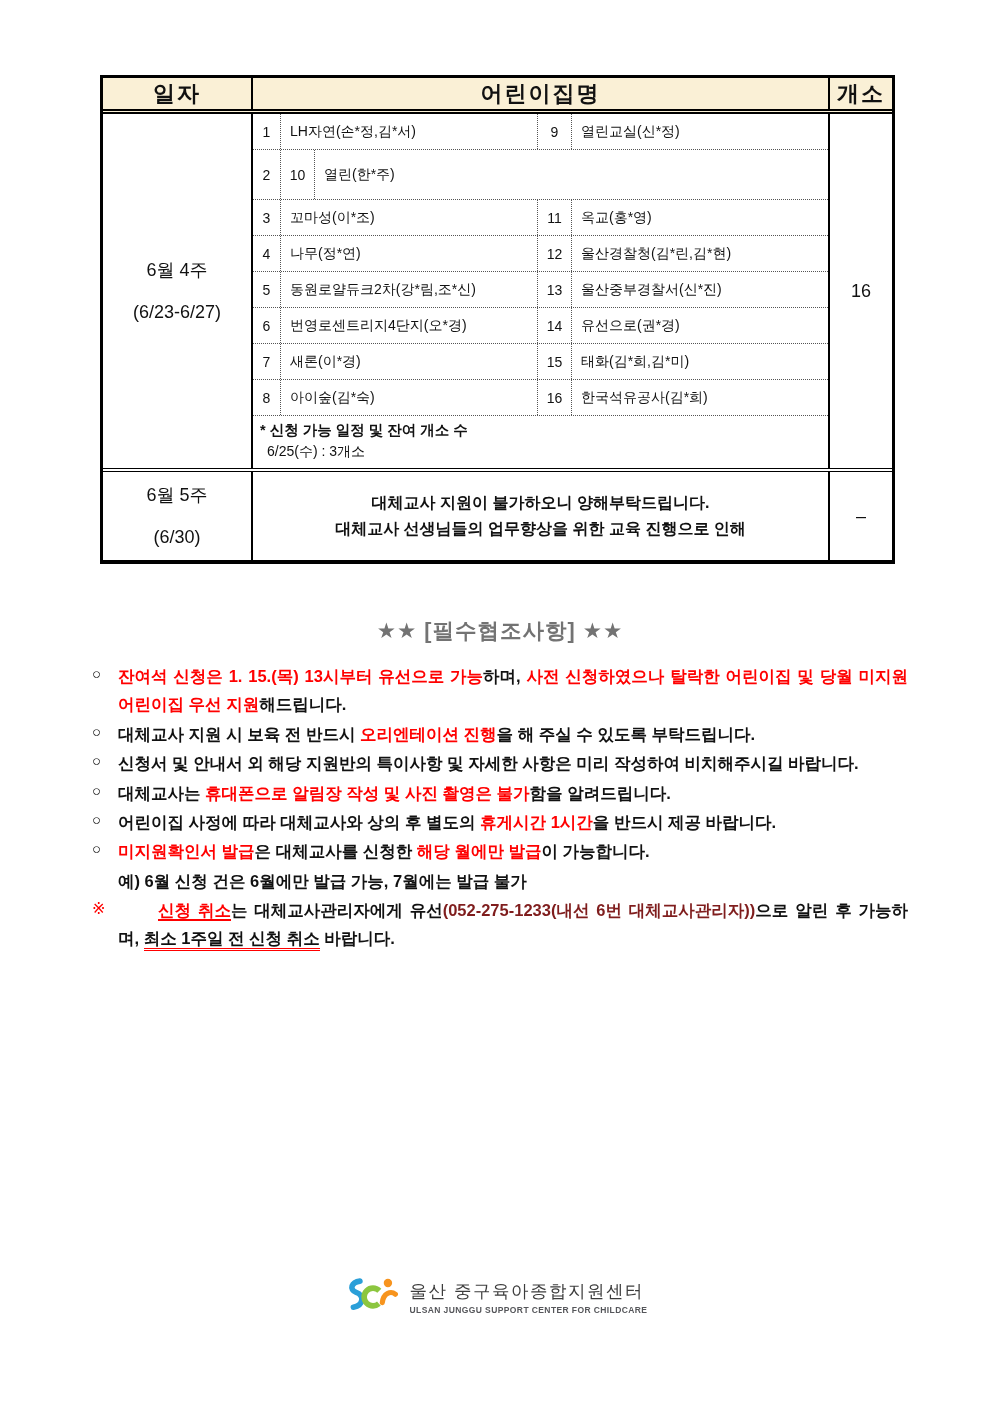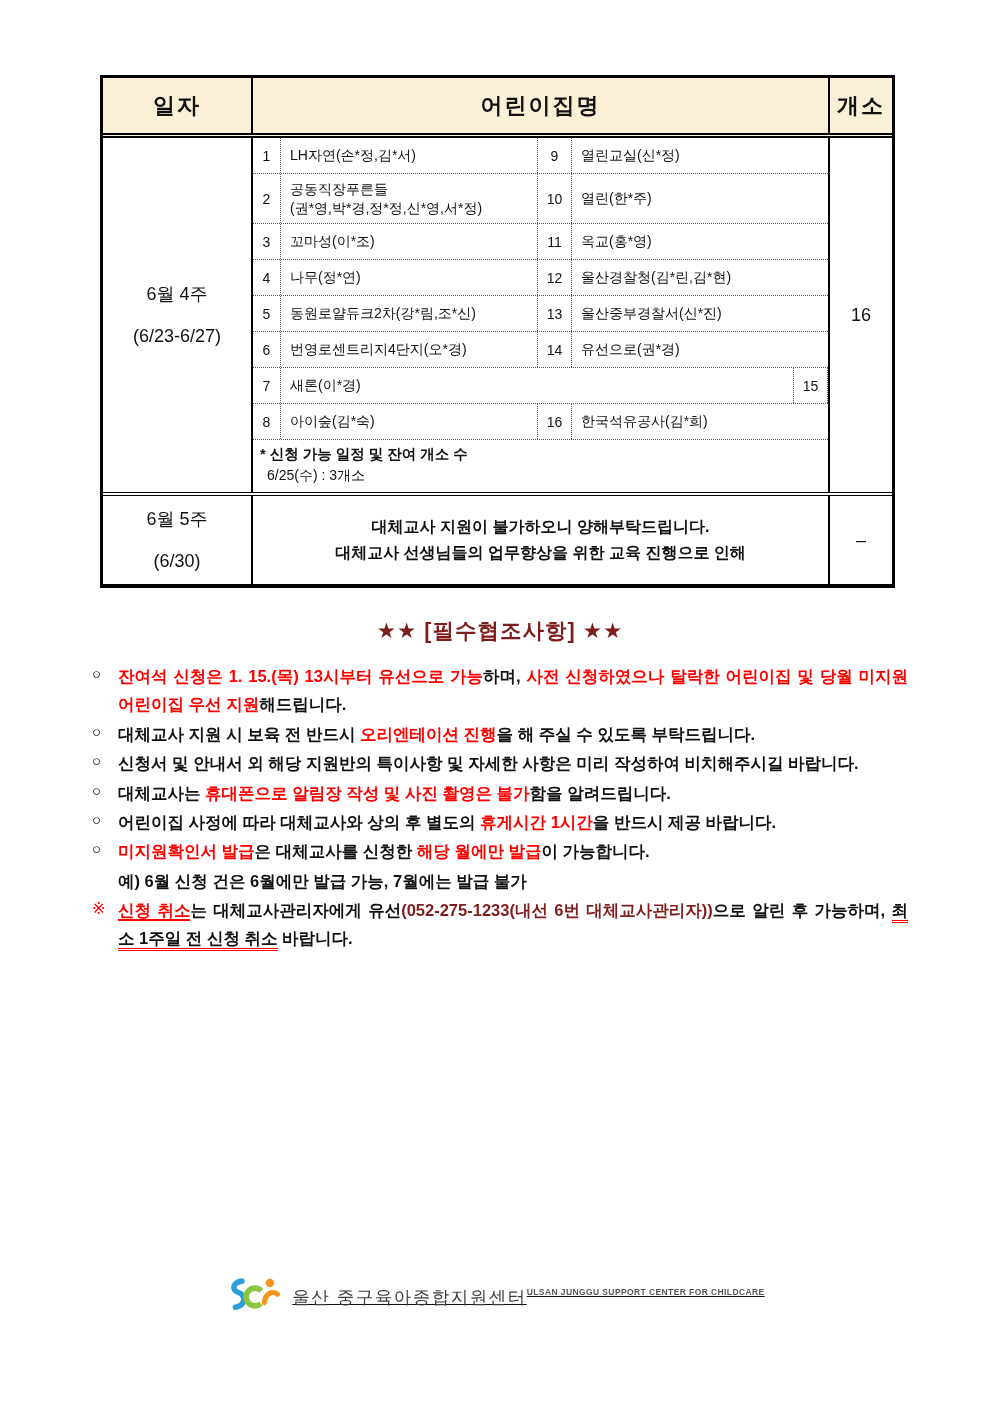--- a/index.html
+++ b/index.html
@@ -10,21 +10,21 @@
     color:#111;
   }
 
   
   .doc-table {
     position:absolute; left:100px; top:75px; width:795px;
     border:3px solid #000; border-bottom-width:4px;
     font-size:14px;
   }
   .thead {
-    display:flex; background:#FAF0D6; height:60px;
+    display:flex; background:#FAF0D6; height:36px;
     border-bottom:5px double #000;
   }
   .th { display:flex; align-items:center; justify-content:center;
         font-size:22px; font-weight:600; letter-spacing:2px; }
   .th-date  { width:150px; border-right:2px solid #000; }
   .th-name  { flex:1; }
   .th-count { width:64px; border-left:2px solid #000; }
 
   .trow { display:flex; }
   .c-date {
@@ -53,39 +53,39 @@
   .note-l1 { font-weight:700; font-size:14.5px; }
   .note-l2 { font-size:14px; padding-left:7px; margin-top:3px; }
 
   .week5 { border-top:4px double #000; height:92px; }
   .week5 .c-mid { align-items:center; justify-content:center;
                   font-size:16px; font-weight:700; line-height:1.65; text-align:center; }
 
   
   .notice { position:absolute; left:92px; top:616px; width:816px; }
   .notice-title {
-    text-align:center; color:#7f1d1d; font-weight:700;
+    text-align:center; color:#737373; font-weight:700;
     font-size:21.5px; letter-spacing:1px; margin-bottom:17px;
   }
   .n-item { display:flex; margin-bottom:1px; }
   .marker { width:26px; flex:0 0 26px; font-size:15px; padding-top:3px; color:#111; }
   .marker.red { color:#FF0000; font-size:16px; }
   .n-text { flex:1; font-size:16.5px; font-weight:700; line-height:1.72; text-align:justify; }
   .s-black { color:#111; }
   .s-red   { color:#FF0000; }
   .s-blue  { color:#7f1d1d; }
-  .s-redu  { color:#FF0000; border-bottom:2px solid #FF0000; }
+  .s-redu  { color:#FF0000; border-bottom:2px solid #FF0000;margin-left:40px; }
   .s-dblu  { color:#111; border-bottom:3px double #FF0000; padding-bottom:1px; }
 
   
   .footer {
     position:absolute; left:0; top:1274px; width:100%;
     display:flex; align-items:center; justify-content:center; gap:9px;
   }
-  .org-names { display:flex; flex-direction:row;text-decoration:underline; }
+  .org-names { display:flex; flex-direction:column; }
   .org-ko { font-size:17.5px; color:#3c3c3c; font-weight:500; letter-spacing:1.5px; }
   .org-en { font-size:8.5px; color:#55565a; font-weight:700; letter-spacing:0.4px; margin-top:2px; }
 </style>
 </head>
 <body>
 
 <div class="doc-table">
   <div class="thead">
     <div class="th th-date">일자</div>
     <div class="th th-name">어린이집명</div>
@@ -100,22 +100,20 @@
     <div class="c-mid">
       <div class="centers-grid">
           <div class="cg-row">
             <div class="cell cell-no">1</div>
             <div class="cell cell-name first">LH자연(손*정,김*서)</div>
             <div class="cell cell-no2">9</div>
             <div class="cell cell-name">열린교실(신*정)</div>
           </div>
           <div class="cg-row">
             <div class="cell cell-no tall">2</div>
-            <div class="cell cell-name first tall">공동직장푸른들
-(권*영,박*경,정*정,신*영,서*정)</div>
             <div class="cell cell-no2 tall">10</div>
             <div class="cell cell-name tall">열린(한*주)</div>
           </div>
           <div class="cg-row">
             <div class="cell cell-no">3</div>
             <div class="cell cell-name first">꼬마성(이*조)</div>
             <div class="cell cell-no2">11</div>
             <div class="cell cell-name">옥교(홍*영)</div>
           </div>
           <div class="cg-row">
@@ -133,20 +131,21 @@
           <div class="cg-row">
             <div class="cell cell-no">6</div>
             <div class="cell cell-name first">번영로센트리지4단지(오*경)</div>
             <div class="cell cell-no2">14</div>
             <div class="cell cell-name">유선으로(권*경)</div>
           </div>
           <div class="cg-row">
             <div class="cell cell-no">7</div>
             <div class="cell cell-name first">새론(이*경)</div>
             <div class="cell cell-no2">15</div>
+            <div class="cell cell-name">태화(김*희,김*미)</div>
           </div>
           <div class="cg-row">
             <div class="cell cell-no">8</div>
             <div class="cell cell-name first">아이숲(김*숙)</div>
             <div class="cell cell-no2">16</div>
             <div class="cell cell-name">한국석유공사(김*희)</div>
           </div>
         </div>
       <div class="note-cell">
         <div class="note-l1">* 신청 가능 일정 및 잔여 개소 수</div>

